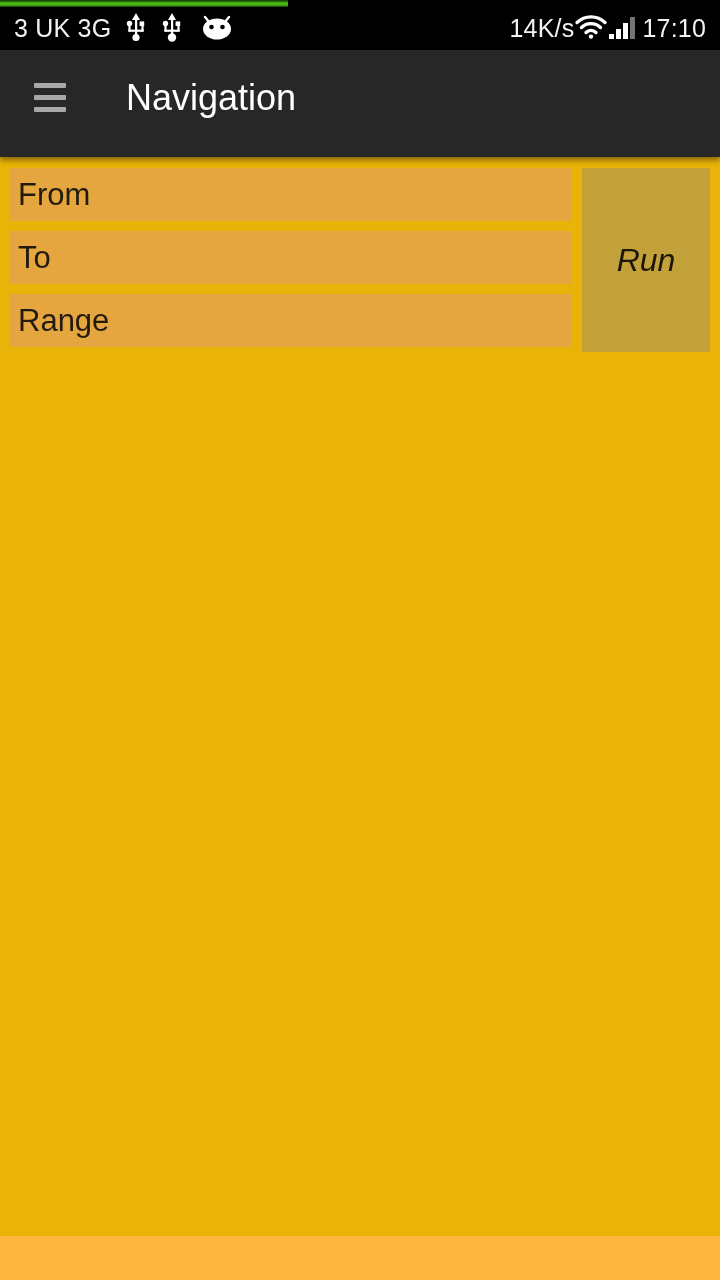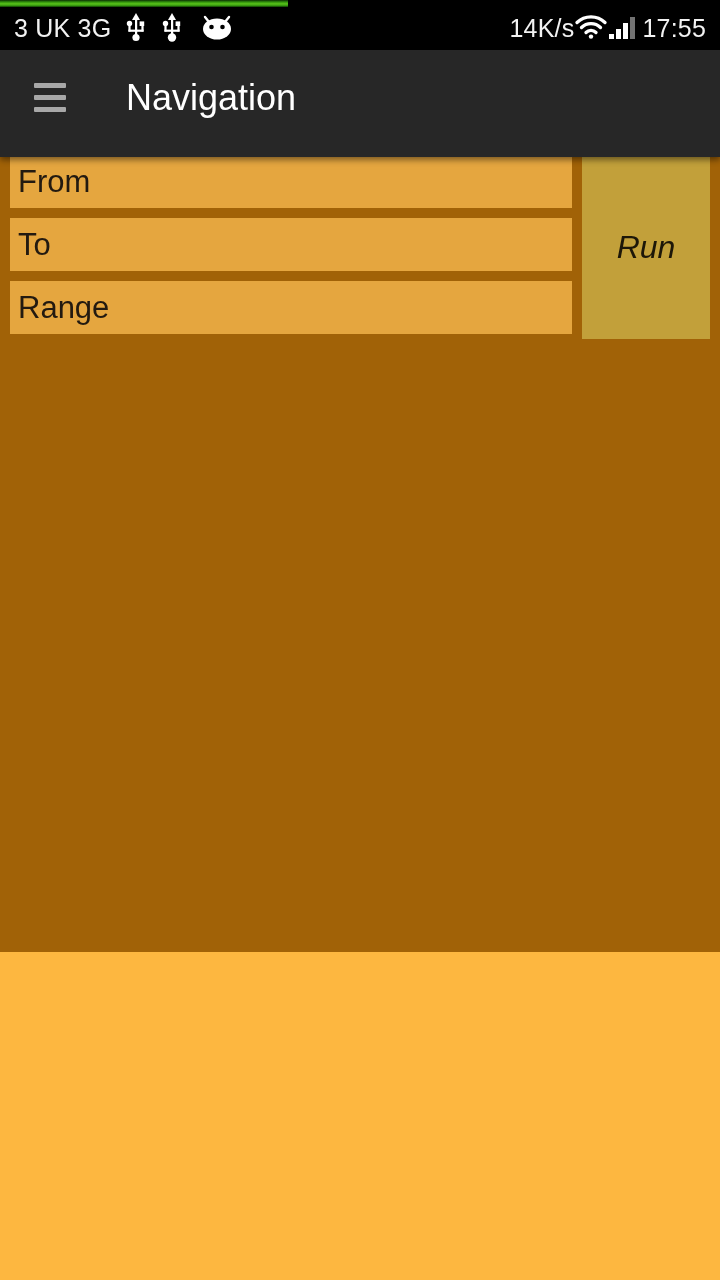--- a/index.html
+++ b/index.html
@@ -76,23 +76,23 @@
     font-size:23px;
     font-weight:bold;
     letter-spacing:.6px;
     white-space:nowrap;
     cursor:pointer;
     padding:10px 6px;
   }
 
   
   #content {
-    position:absolute; top:144px; left:0;
-    width:720px; height:808px;
-    background:#a16207;
+    position:absolute; top:157px; left:0;
+    width:720px; height:1079px;
+    background:#eab308;
   }
   #form-row {
     position:absolute; top:11px; left:0;
     width:720px;
     display:flex;
     align-items:flex-start;
   }
   #fields-column {
     width:572px;
     display:flex; flex-direction:column;
@@ -192,21 +192,21 @@
 
     <span class="sicon">
       <svg width="34" height="26" viewBox="0 0 34 26">
         <rect x="1" y="20" width="5" height="5" fill="#ffffff"></rect>
         <rect x="8" y="15" width="5" height="10" fill="#ffffff"></rect>
         <rect x="15" y="9" width="5" height="16" fill="#ffffff"></rect>
         <rect x="22" y="3" width="5" height="22" fill="#ffffff" opacity="0.45"></rect>
       </svg>
     </span>
 
-    <span class="status-text">17:55</span>
+    <span class="status-text">17:10</span>
   </div>
 </div>
 
 <div id="action-bar">
   <div id="hamburger-button">
     <span></span>
     <span></span>
     <span></span>
   </div>
   <div id="action-title">Navigation</div>

